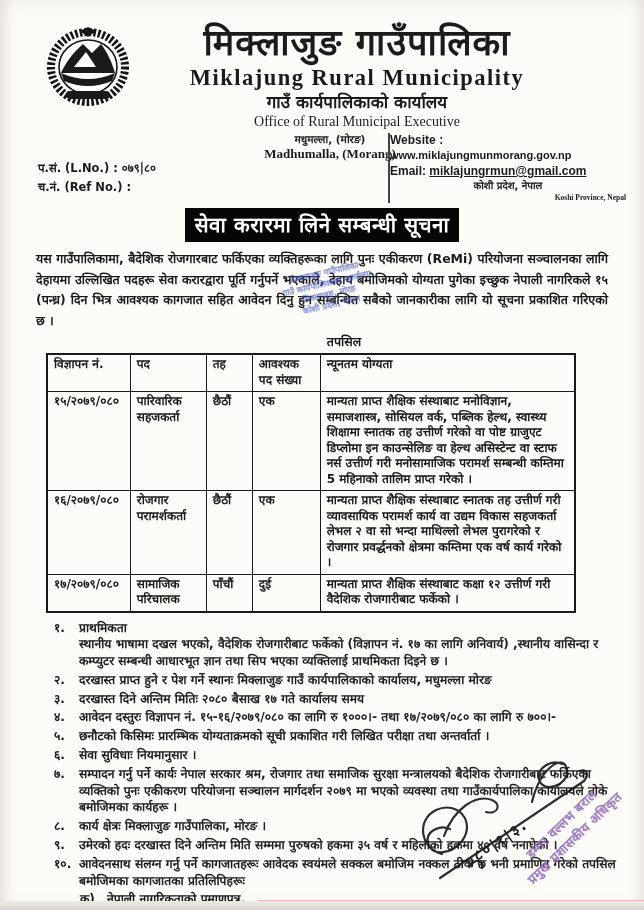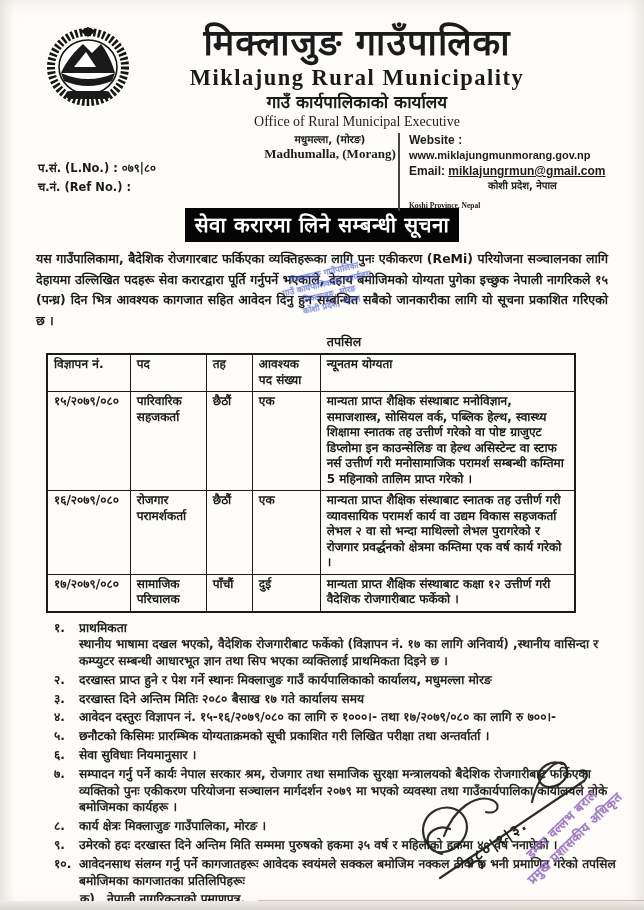--- a/index.html
+++ b/index.html
@@ -15,28 +15,28 @@
   .head-center{margin-left:118px;width:478px;padding-top:22px;text-align:center;}
   .t-np{font-size:36px;font-weight:bold;line-height:42px;letter-spacing:1px;}
   .t-en{font-family:"Liberation Serif",serif;font-size:22.5px;font-weight:bold;line-height:27px;letter-spacing:1.5px;}
   .t-office-np{font-size:17px;font-weight:bold;line-height:22px;}
   .t-office-en{font-family:"Liberation Serif",serif;font-size:14px;font-weight:normal;line-height:18px;}
   .head-row{position:relative;height:72px;margin-top:2px;}
   .letter-nos{position:absolute;left:38px;top:26px;font-size:11.5px;font-weight:bold;text-align:left;line-height:19px;white-space:nowrap;}
   .place{position:absolute;left:205px;top:0;width:250px;text-align:center;}
   .place-np{font-size:10.5px;font-weight:bold;line-height:13px;}
   .place-en{font-family:"Liberation Serif",serif;font-size:13px;font-weight:bold;line-height:16px;}
-  .contact{position:absolute;left:398px;top:0;width:238px;border-left:2px solid #444;
-           padding-left:9px;text-align:left;box-sizing:border-box;}
+  .contact{position:absolute;left:388px;top:0;width:238px;border-left:2px solid #444;
+           text-align:left;box-sizing:border-box;}
   .contact .w{font-size:12px;font-weight:bold;line-height:15px;font-family:"Liberation Sans",sans-serif;}
   .contact .url{font-size:11px;font-weight:bold;line-height:15px;font-family:"Liberation Sans",sans-serif;}
   .contact .em{font-size:12px;font-weight:bold;line-height:16px;font-family:"Liberation Sans",sans-serif;}
   .contact .em u{text-decoration:underline;}
   .prov-np{font-size:10px;font-weight:bold;text-align:center;line-height:14px;}
-  .prov-en{font-family:"Liberation Serif",serif;font-size:7.5px;font-weight:bold;text-align:left;line-height:10px;margin-top:8px;}
+  .prov-en{font-family:"Liberation Serif",serif;font-size:7.5px;font-weight:bold;text-align:right;line-height:10px;}
   .round-stamp{
     position:absolute;left:258px;top:134px;width:140px;text-align:center;
     transform:rotate(-13deg);color:rgba(72,92,198,.45);font-size:8.5px;font-weight:bold;
     line-height:11px;text-shadow:0 0 1px rgba(72,92,198,.35);pointer-events:none;
   }
   
   .banner-wrap{text-align:center;margin-top:3px;}
   .banner{display:inline-block;background:#050505;color:#fff;font-size:20.5px;font-weight:bold;
           padding:2px 10px 4px;letter-spacing:.5px;}
   .publish{text-align:center;font-size:14px;font-weight:bold;margin-top:4px;}

